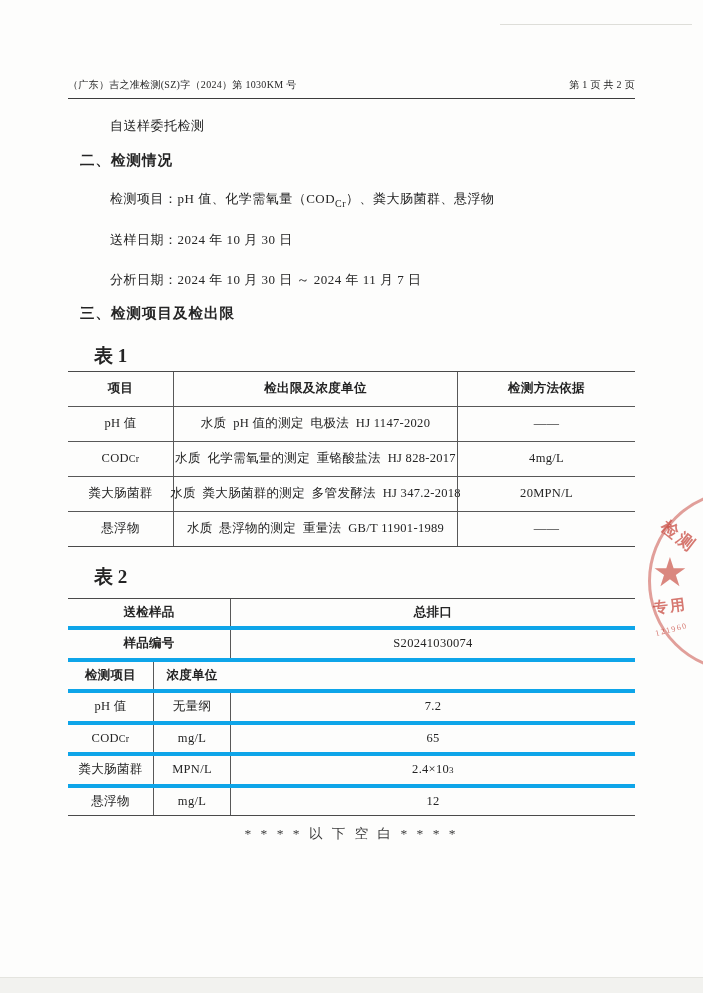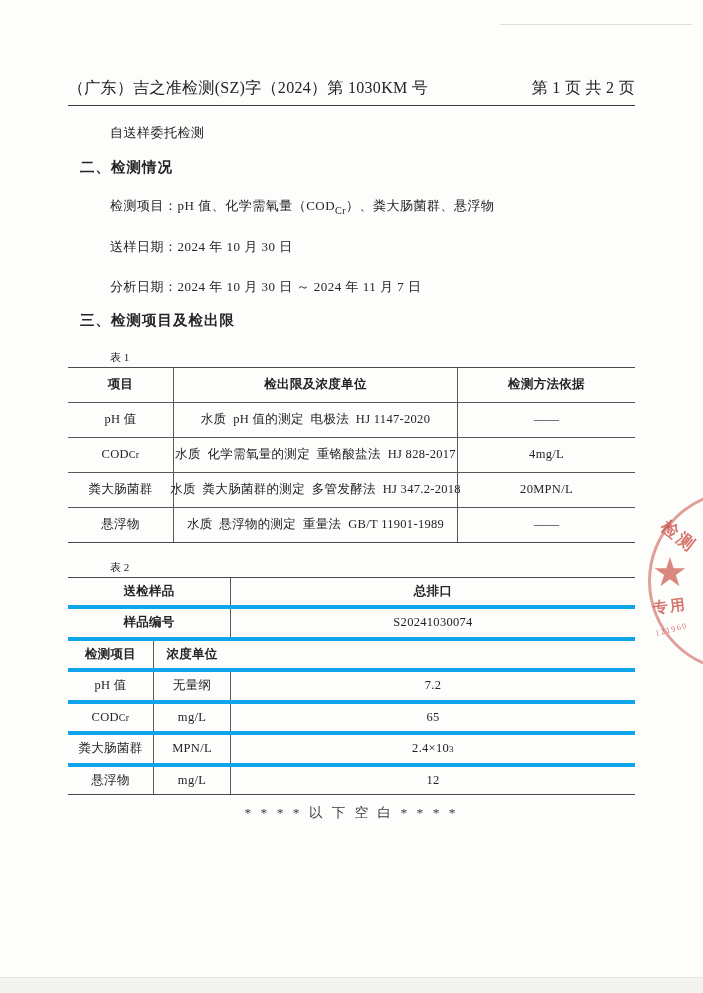--- a/index.html
+++ b/index.html
@@ -10,56 +10,56 @@
     background:#fdfdfc;
     overflow:hidden;
     font-family:"Liberation Serif","DejaVu Serif",serif;
     color:#242424;
   }
   .content { position:absolute; left:68px; width:567px; top:78px; }
 
   
   .hdr {
     display:flex; justify-content:space-between; align-items:flex-end;
-    font-size:16px; letter-spacing:0.3px;
+    font-size:10px; letter-spacing:0.3px;
     padding-bottom:6px; border-bottom:1.2px solid #3c3c3c;
   }
 
   
   .sec-h { font-size:14.5px; font-weight:bold; margin:0 0 0 12px; letter-spacing:1px; }
   .body-line { font-size:13px; margin-left:42px; letter-spacing:0.5px; }
   .m-s1h { margin-top:19px; }
   .m-s1b { margin-top:18px; }
   .m-s2h { margin-top:16px; }
   .m-l1  { margin-top:20px; }
   .m-l2  { margin-top:22px; }
   .m-l3  { margin-top:22px; }
   .m-s3h { margin-top:15px; }
   .m-t1l { margin-top:20px; }
   .m-s4h { margin-top:8px; }
   .m-t2l { margin-top:17px; }
-  .tbl-label { font-size:11px; font-weight:normal; margin-left:42px; }
+  .tbl-label { font-size:19px; font-weight:bold; margin-left:26px; }
 
   sub.sb { font-size:10px; }
   sup.sp { font-size:9px; }
 
   
   .t1 { margin-top:2px; border-top:1.4px solid #4a4a4a; border-bottom:1.4px solid #4a4a4a; }
   .t1-row { display:grid; grid-template-columns:105px 284px 178px; }
   .t1-row + .t1-row { border-top:1px solid #585858; }
   .t1c {
     height:34px; display:flex; align-items:center; justify-content:center;
     font-size:12.5px; letter-spacing:0.3px;
   }
   .t1 .cb { border-left:1px solid #585858; }
   .t1-head .t1c { font-weight:bold; }
   .pre { white-space:pre; }
 
   
-  .t2 { margin-top:2px; border-top:1.4px solid #4a4a4a; border-bottom:1.4px solid #4a4a4a; }
+  .t2 { margin-top:8px; border-top:1.4px solid #4a4a4a; border-bottom:1.4px solid #4a4a4a; }
   .t2-row { display:grid; grid-template-columns:85px 77px 405px; }
   .t2-row + .t2-row { border-top:4px solid #0ea5e9; }
   .t2c {
     height:27.5px; display:flex; align-items:center; justify-content:center;
     font-size:12.5px; letter-spacing:0.3px;
   }
   .t2 .span2 { grid-column:1 / 3; }
   .t2 .cb { border-left:1px solid #585858; }
   .bold { font-weight:bold; }
 

